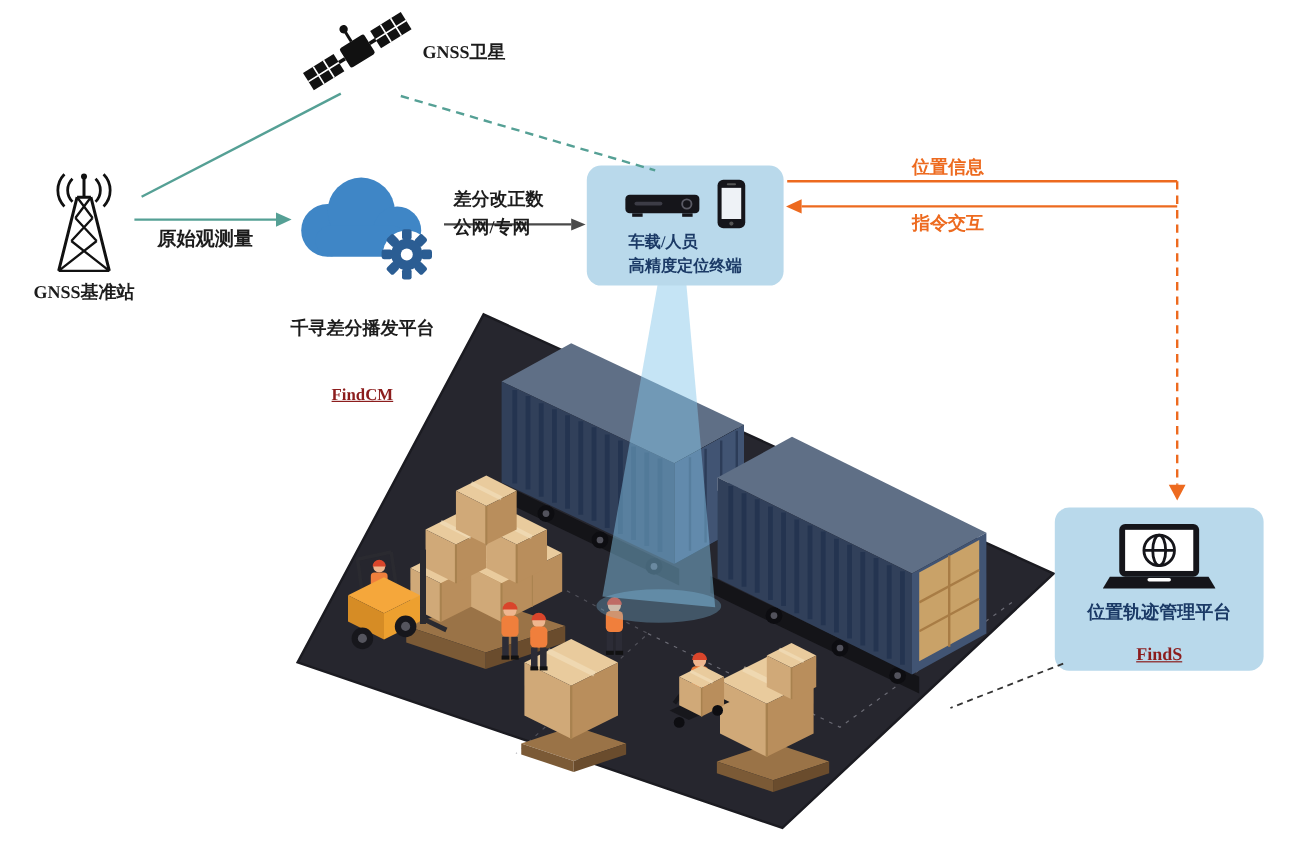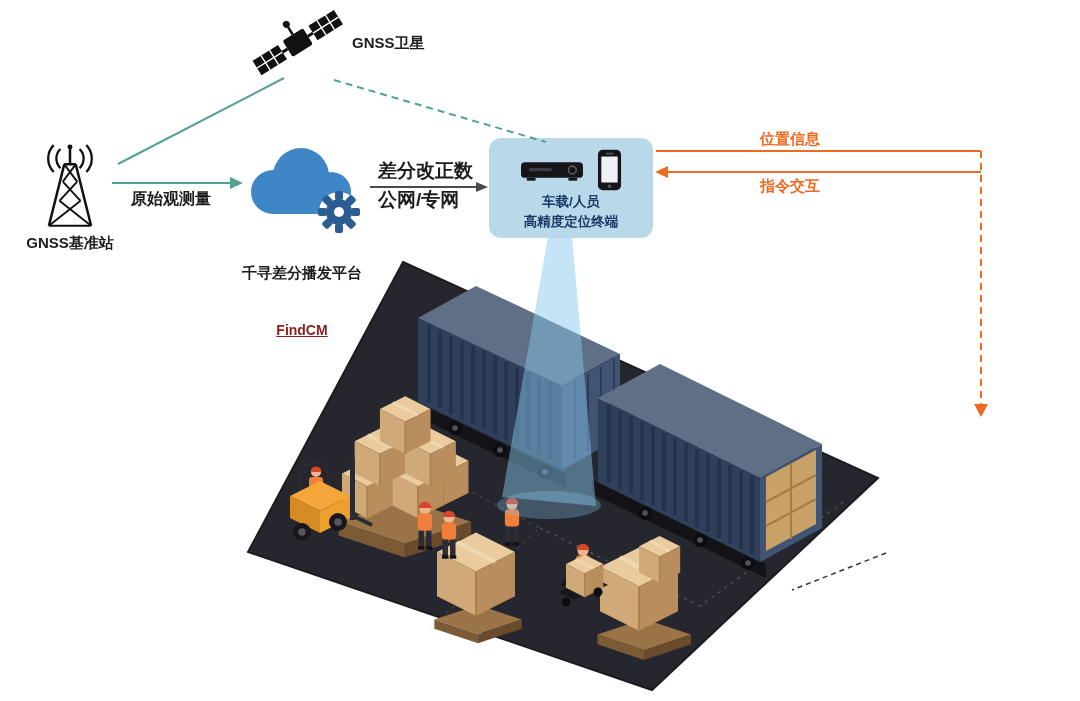--- a/index.html
+++ b/index.html
@@ -1,27 +1,27 @@
 <!DOCTYPE html>
 <html style="--link-teal: #55a095; --orange: #ed6a1f; --panel-bg: #b9d9eb; --panel-text: #1b3a66; --brand-red: #8c1d1d; --cloud-blue: #3f86c6; --gear-blue: #2b5d93; --arrow-gray: #4a4a4a; --label-dark: #1c1c1c;"><head>
 <meta charset="utf-8">
 <style>
   html,body{margin:0;padding:0;background:#fff;}
   .stage{position:relative;width:1080px;height:701px;background:#ffffff;overflow:hidden;
-         font-family:Liberation Sans, sans-serif;}
+         font-family:Liberation Serif, serif;}
   svg{display:block;}
   .scene{position:absolute;inset:0;z-index:1;pointer-events:none;}
   .connectors{position:absolute;inset:0;z-index:3;pointer-events:none;}
   .node{position:absolute;z-index:2;}
   .lbl{position:absolute;z-index:4;font-weight:bold;color:var(--label-dark);}
   .lbl.center{text-align:center;}
   .panel{position:absolute;z-index:2;background:var(--panel-bg);border-radius:12px;
          display:flex;flex-direction:column;align-items:center;}
   .panel .icons{display:flex;align-items:center;gap:14px;margin-top:10px;}
-  .panel .txt{font-weight:bold;color:var(--panel-text);font-size:13.5px;line-height:1.45;text-align:center;}
+  .panel .txt{font-weight:bold;color:var(--panel-text);font-size:13.5px;line-height:1.45;text-align:left;}
   .brand{font-weight:bold;color:var(--brand-red);text-decoration:underline;text-align:center;margin-top:15px;}
   .cloud-block{position:absolute;z-index:2;display:flex;flex-direction:column;align-items:center;}
   .cloud-block .cap{font-weight:bold;color:var(--label-dark);font-size:15px;margin-top:2px;}
   .orange-lbl{color:var(--orange);}
   .conn-teal{stroke:var(--link-teal);stroke-width:2;fill:none;}
   .conn-orange{stroke:var(--orange);stroke-width:2;fill:none;}
   .conn-gray{stroke:var(--arrow-gray);stroke-width:1.8;fill:none;}
   .dash{stroke-dasharray:7 5;}
   .dashf{stroke-dasharray:5 4;}
 </style>
@@ -232,21 +232,21 @@
           <rect x="100" y="55" width="8" height="9" rx="2" transform="rotate(315 104 76)"></rect>
           <circle cx="104" cy="76" r="13"></circle>
         </g>
         <circle cx="104" cy="76" r="5" fill="#fff"></circle>
       </g>
     </svg>
     <div class="cap">千寻差分播发平台</div>
     <div class="brand" style="font-size:14px;">FindCM</div>
   </div>
 
-  <div class="lbl" style="left:378px;top:156px;font-size:19px;line-height:1.55;">
+  <div class="lbl" style="left:378px;top:156px;font-size:15px;line-height:1.55;">
     <div>差分改正数</div>
     <div>公网/专网</div>
   </div>
 
   <div class="panel" style="left:489px;top:138px;width:164px;height:100px;">
     <div class="icons">
       <svg width="62" height="26" viewBox="0 0 64 26">
         <rect x="0" y="5" width="64" height="16" rx="4" fill="#15151a"></rect>
         <circle cx="53" cy="13" r="4" fill="none" stroke="#5a5a64" stroke-width="1.6"></circle>
         <rect x="8" y="11" width="24" height="3.2" rx="1.6" fill="#3c3c46"></rect>
@@ -262,14 +262,29 @@
     </div>
     <div class="txt">
       <div>车载/人员</div>
       <div>高精度定位终端</div>
     </div>
   </div>
 
   <div class="lbl center orange-lbl" style="left:700px;top:177px;width:180px;font-size:15px;">指令交互</div>
   <div class="lbl center orange-lbl" style="left:700px;top:130px;width:180px;font-size:15px;">位置信息</div>
 
+  <div class="panel" style="left:879px;top:423px;width:174px;height:136px;">
+    <svg width="94" height="60" viewBox="0 0 96 60" style="margin-top:13px;">
+      <rect x="14" y="0" width="68" height="45" rx="5" fill="#15151a"></rect>
+      <rect x="19" y="5" width="58" height="35" fill="#ffffff"></rect>
+      <g stroke="#15151a" stroke-width="2.4" fill="none">
+        <circle cx="48" cy="22.5" r="13"></circle>
+        <ellipse cx="48" cy="22.5" rx="5.5" ry="13"></ellipse>
+        <line x1="35" y1="22.5" x2="61" y2="22.5"></line>
+      </g>
+      <polygon points="6,45 90,45 96,55 0,55" fill="#15151a"></polygon>
+      <rect x="38" y="46" width="20" height="3" rx="1.5" fill="#ffffff"></rect>
+    </svg>
+    <div class="txt" style="font-size:15px;margin-top:5px;">位置轨迹管理平台</div>
+    <div class="brand" style="font-size:15px;">FindS</div>
+  </div>
 
 </div>
 
 </body></html>

